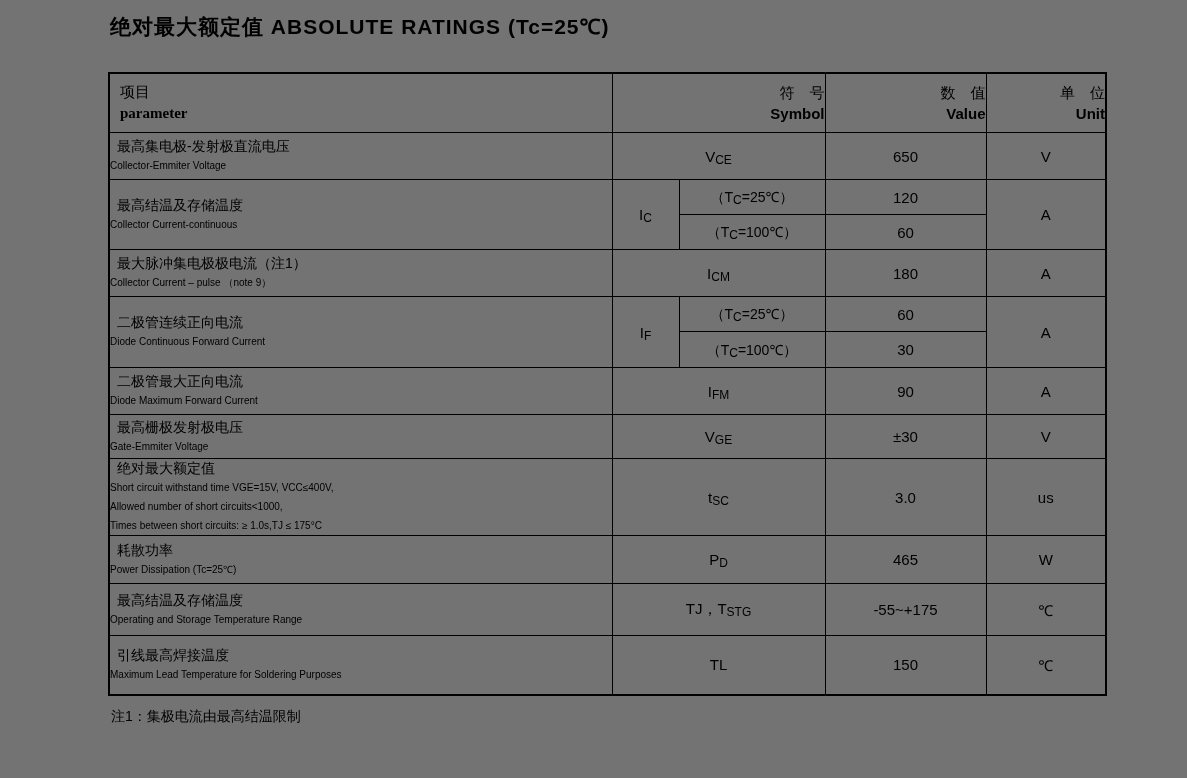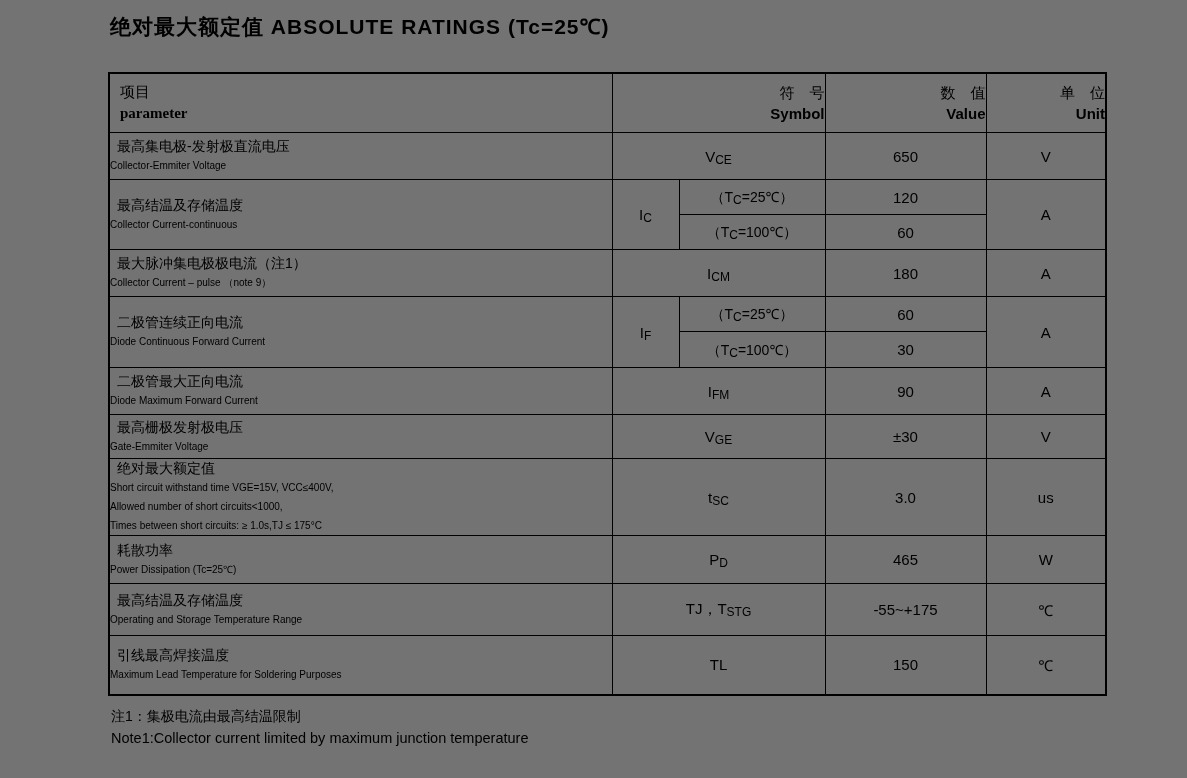--- a/index.html
+++ b/index.html
@@ -212,16 +212,15 @@
           </td>
           <td class="sym" colspan="2"><span>TL</span></td>
           <td class="val">150</td>
           <td class="unit">℃</td>
         </tr>
       </tbody>
   </table>
 
   <div class="notes">
     <div class="note-zh">注1：集极电流由最高结温限制</div>
-    <div class="note-en">Note1:Collector current limited by maximum junction temperature</div>
   </div>
 
 </div>
 
 </body></html>

